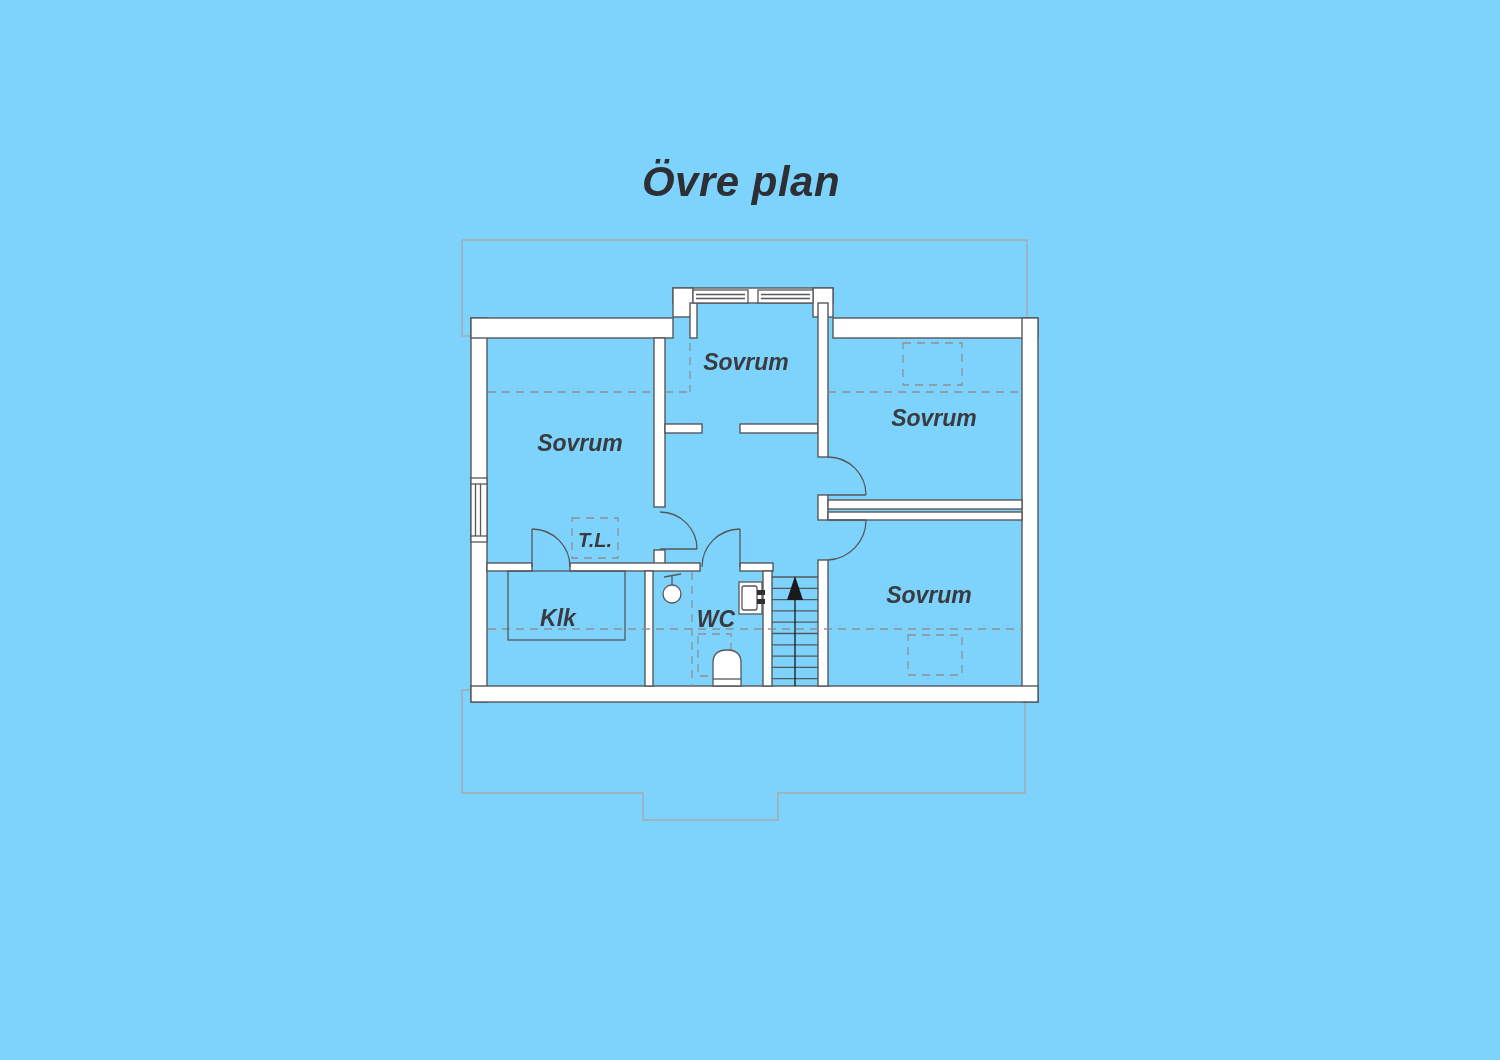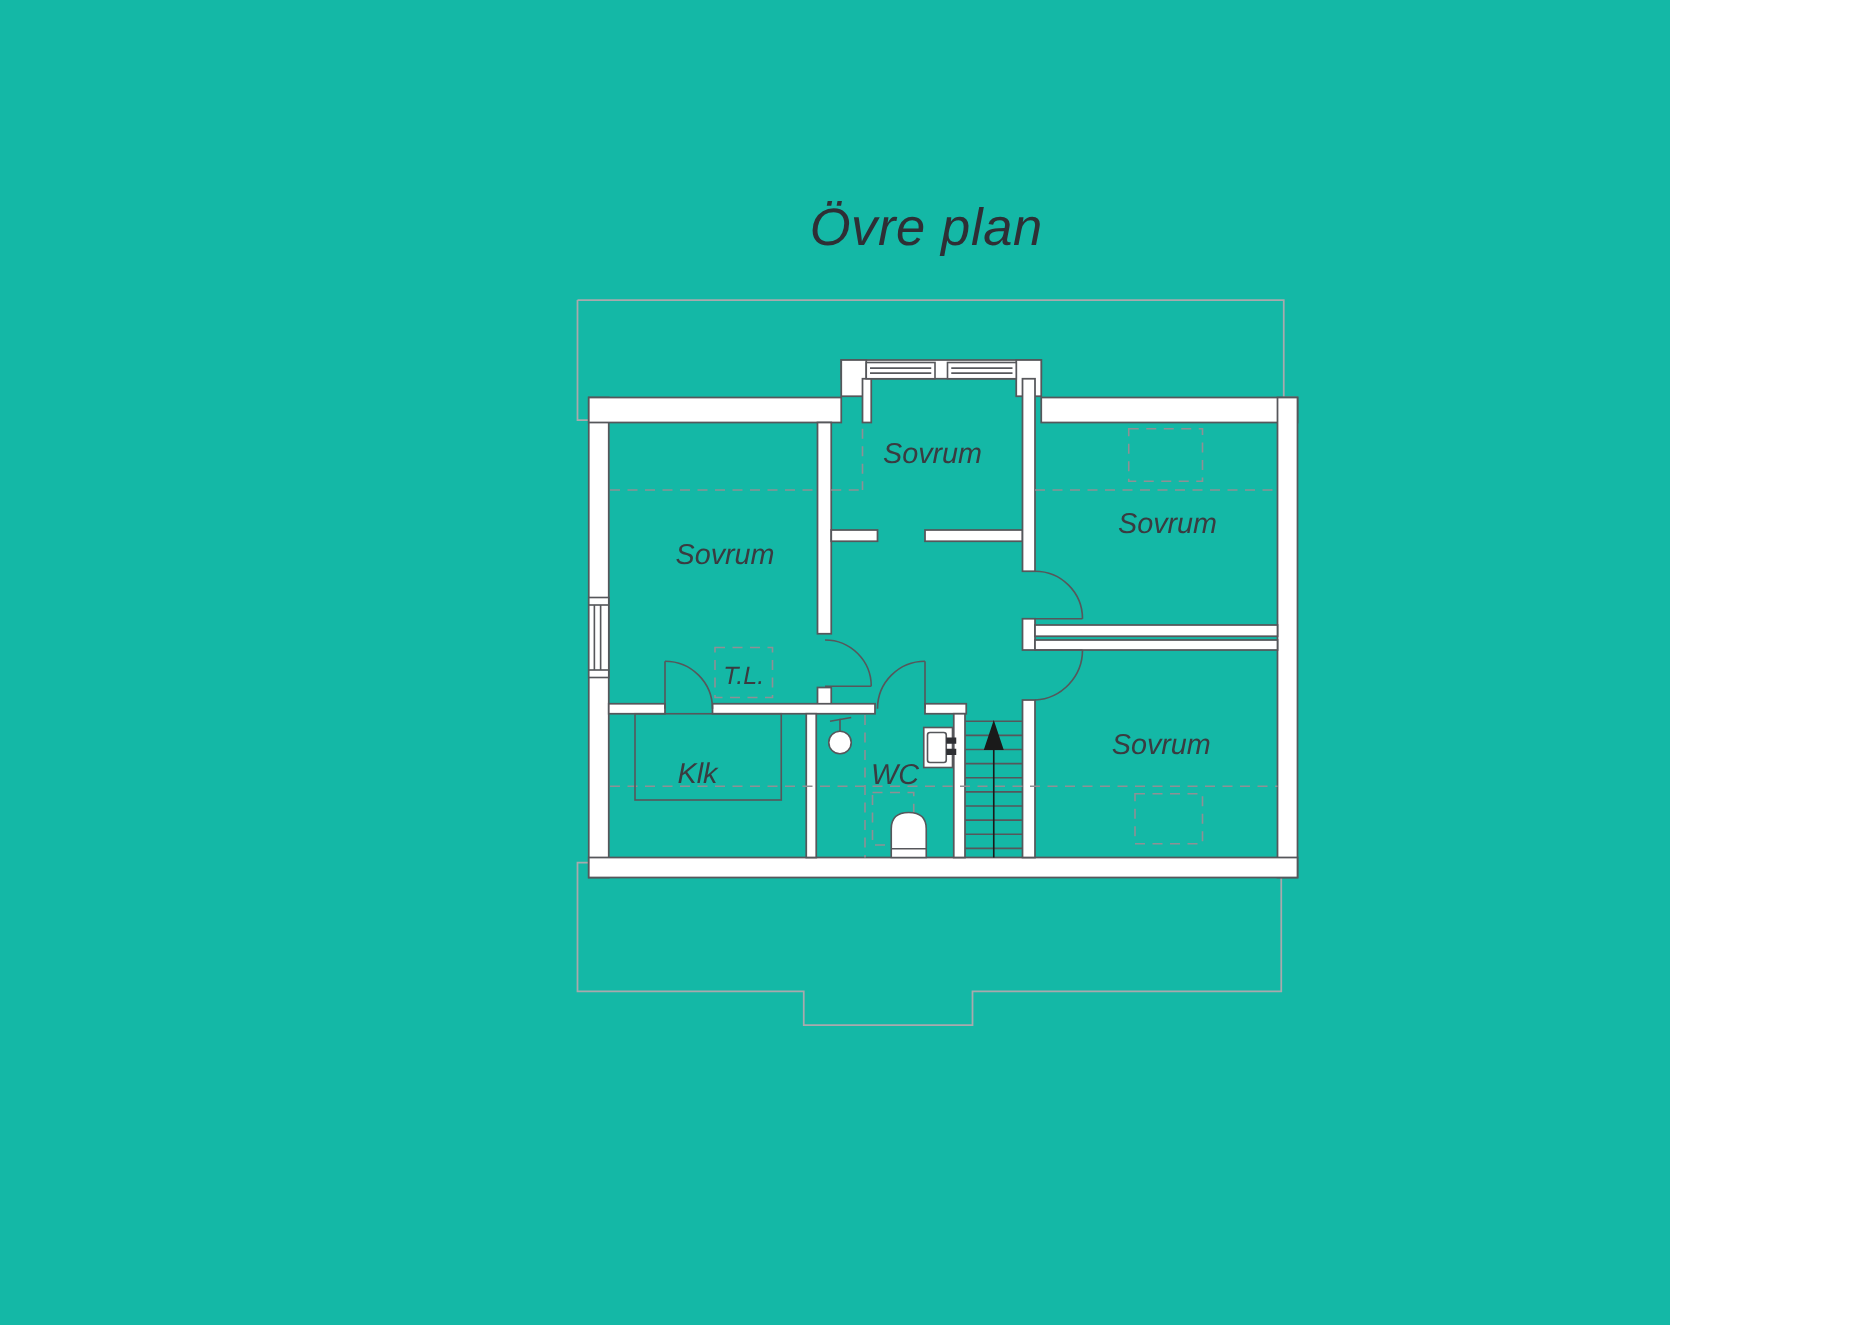--- a/index.html
+++ b/index.html
@@ -6,23 +6,24 @@
     margin: 0;
     padding: 0;
     background: #ffffff;
     width: 1500px;
     height: 1060px;
     overflow: hidden;
     font-family: "Liberation Sans", sans-serif;
   }
   .page {
     position: relative;
-    width: 1336px;
+    width: 1500px;
     height: 1060px;
-    background: #14b8a6;
+    background: #7dd3fc;
+    font-weight: bold;
   }
   svg { display: block; }
   .title-text {
     font-family: "Liberation Sans", sans-serif;
     font-style: italic;
     font-size: 42px;
     letter-spacing: 0.5px;
     fill: #2e2f35;
   }
   .room-label {

